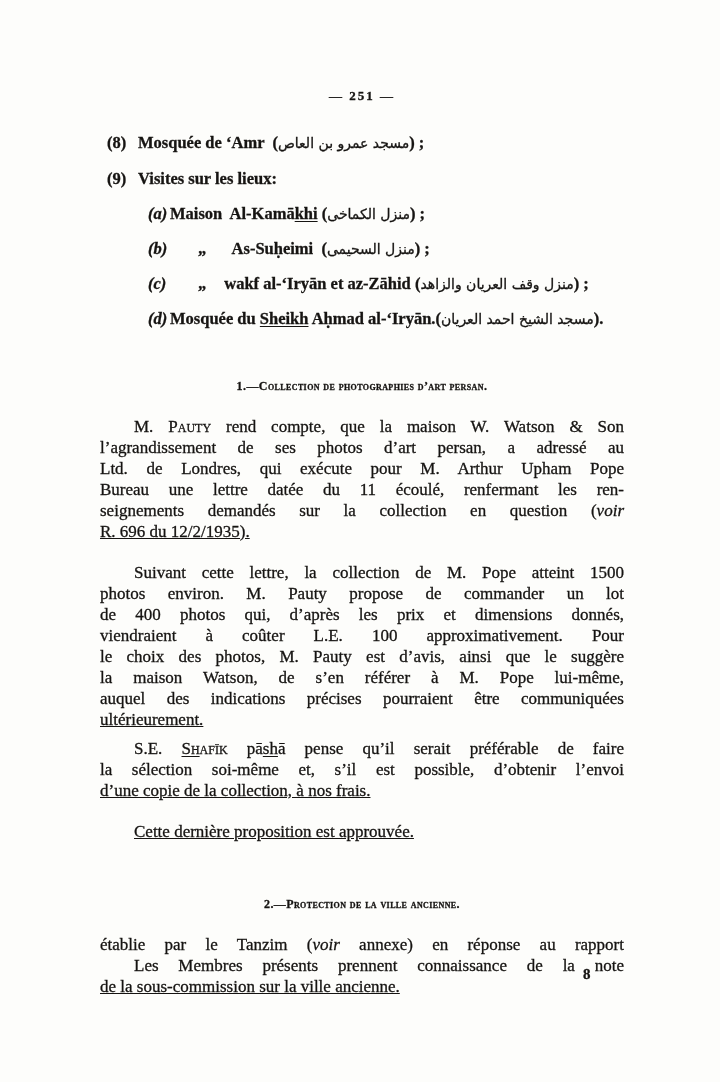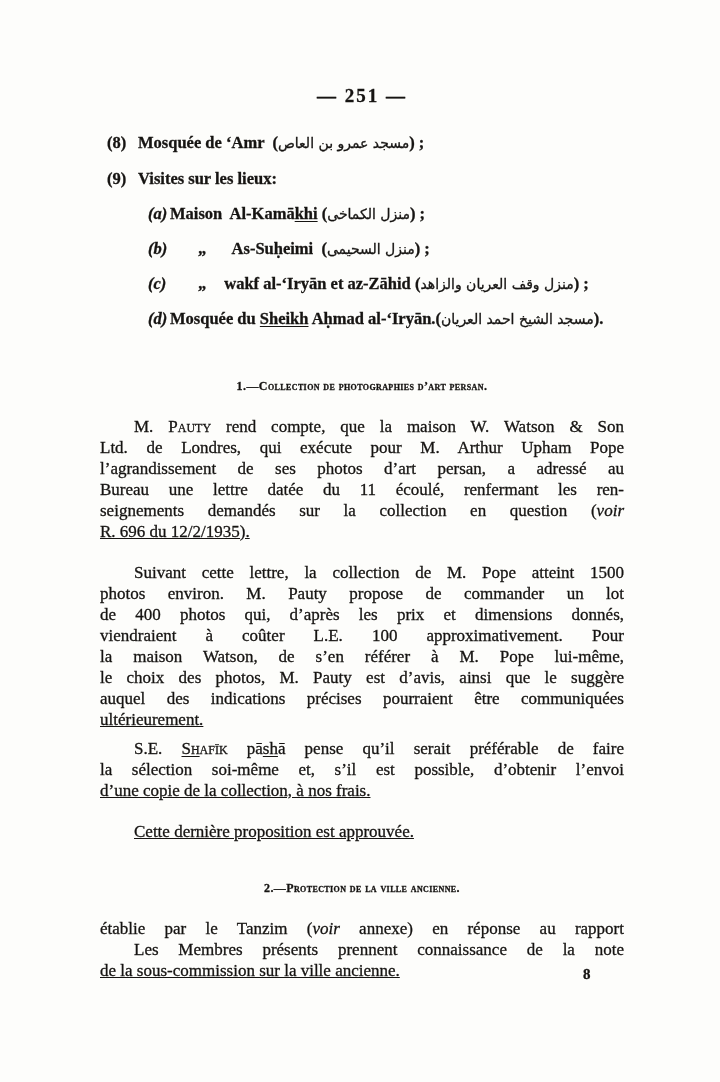--- a/index.html
+++ b/index.html
@@ -9,21 +9,21 @@
     font-family:"Liberation Serif", serif;
     color:#161412;
     overflow:hidden;
   }
   .content{
     position:absolute;left:100px;top:0;width:524px;
     -webkit-text-stroke:0.3px;
   }
   .pg-top{
     margin-top:86px;text-align:center;
-    font-weight:bold;font-size:19px;letter-spacing:2px;line-height:20px;
+    font-weight:bold;font-size:13px;letter-spacing:2px;line-height:20px;
   }
   
   .toc{margin-top:26px;font-size:16.5px;font-weight:bold;}
   .toc-row{display:flex;line-height:21px;margin-bottom:14px;padding-left:7px;}
   .toc-row.sub{margin-left:48px;padding-left:0;margin-bottom:13px;}
   .toc-row .lbl{flex:none;width:31px;}
   .toc-row.sub .lbl{width:22px;font-style:italic;}
   .toc-text{white-space:pre-wrap;}
   
   .seg-i{font-style:italic;}
@@ -35,21 +35,21 @@
     font-size:14px;font-weight:normal;
     unicode-bidi:isolate;direction:rtl;
   }
   .seg-dit{display:inline-block;margin:0 18px 0 28px;}
   
   .sec-head{
     text-align:center;font-variant:small-caps;font-weight:bold;
     font-size:12px;letter-spacing:0.4px;line-height:20px;
   }
   #sections .section:first-child .sec-head{margin-top:46px;}
-  #sections .section + .section .sec-head{margin-top:36px;text-align:center;}
+  #sections .section + .section .sec-head{margin-top:52px;text-align:center;}
   .para{font-size:17px;line-height:21px;margin-top:20px;}
   .section .para:first-of-type{margin-top:26px;}
   #sections .section:first-child .para:nth-of-type(4){margin-top:8px;}
   .pline{text-align:justify;text-align-last:justify;}
   .pline.last{text-align-last:left;text-decoration:underline;}
   .pline.first{text-indent:34px;}
   .pg-bottom{
     position:absolute;left:583px;top:966px;
     font-weight:bold;font-size:15px;
     -webkit-text-stroke:0.3px;
@@ -86,33 +86,33 @@
         <span class="lbl">(d)</span>
         <span class="toc-text"><span>Mosquée du </span><span class="seg-u">Sheikh</span><span> Aḥmad al-‘Iryān.(</span><span class="seg-ar" dir="rtl" lang="ar">مسجد الشيخ احمد العريان</span><span>).</span></span>
       </div>
     </div>
 
   <div id="sections">
       <div class="section">
         <div class="sec-head">1.—Collection de photographies d’art persan.</div>
         <div class="para">
           <div class="pline first"><span>M. </span><span class="seg-sc">Pauty</span><span> rend compte, que la maison W. Watson &amp; Son</span></div>
+          <div class="pline"><span>l’agrandissement de ses photos d’art persan, a adressé au</span></div>
           <div class="pline"><span>Ltd. de Londres, qui exécute pour M. Arthur Upham Pope</span></div>
-          <div class="pline"><span>l’agrandissement de ses photos d’art persan, a adressé au</span></div>
           <div class="pline"><span>Bureau une lettre datée du 11 écoulé, renfermant les ren-</span></div>
           <div class="pline"><span>seignements demandés sur la collection en question (</span><span class="seg-i">voir</span></div>
           <div class="pline last"><span>R. 696 du 12/2/1935).</span></div>
         </div>
         <div class="para">
           <div class="pline first"><span>Suivant cette lettre, la collection de M. Pope atteint 1500</span></div>
           <div class="pline"><span>photos environ. M. Pauty propose de commander un lot</span></div>
           <div class="pline"><span>de 400 photos qui, d’après les prix et dimensions donnés,</span></div>
           <div class="pline"><span>viendraient à coûter L.E. 100 approximativement.  Pour</span></div>
+          <div class="pline"><span>le choix des photos, M. Pauty est d’avis, ainsi que le suggère</span></div>
           <div class="pline"><span>la maison Watson, de s’en référer à M. Pope lui-même,</span></div>
-          <div class="pline"><span>le choix des photos, M. Pauty est d’avis, ainsi que le suggère</span></div>
           <div class="pline"><span>auquel des indications précises pourraient être communiquées</span></div>
           <div class="pline last"><span>ultérieurement.</span></div>
         </div>
         <div class="para">
           <div class="pline first"><span>S.E. </span><span class="seg-scu">Sh</span><span class="seg-sc">afīk</span><span> pā</span><span class="seg-u">sh</span><span>ā pense qu’il serait préférable de faire</span></div>
           <div class="pline"><span>la sélection soi-même et, s’il est possible, d’obtenir l’envoi</span></div>
           <div class="pline last"><span>d’une copie de la collection, à nos frais.</span></div>
         </div>
         <div class="para">
           <div class="pline first last"><span>Cette dernière proposition est approuvée.</span></div>

